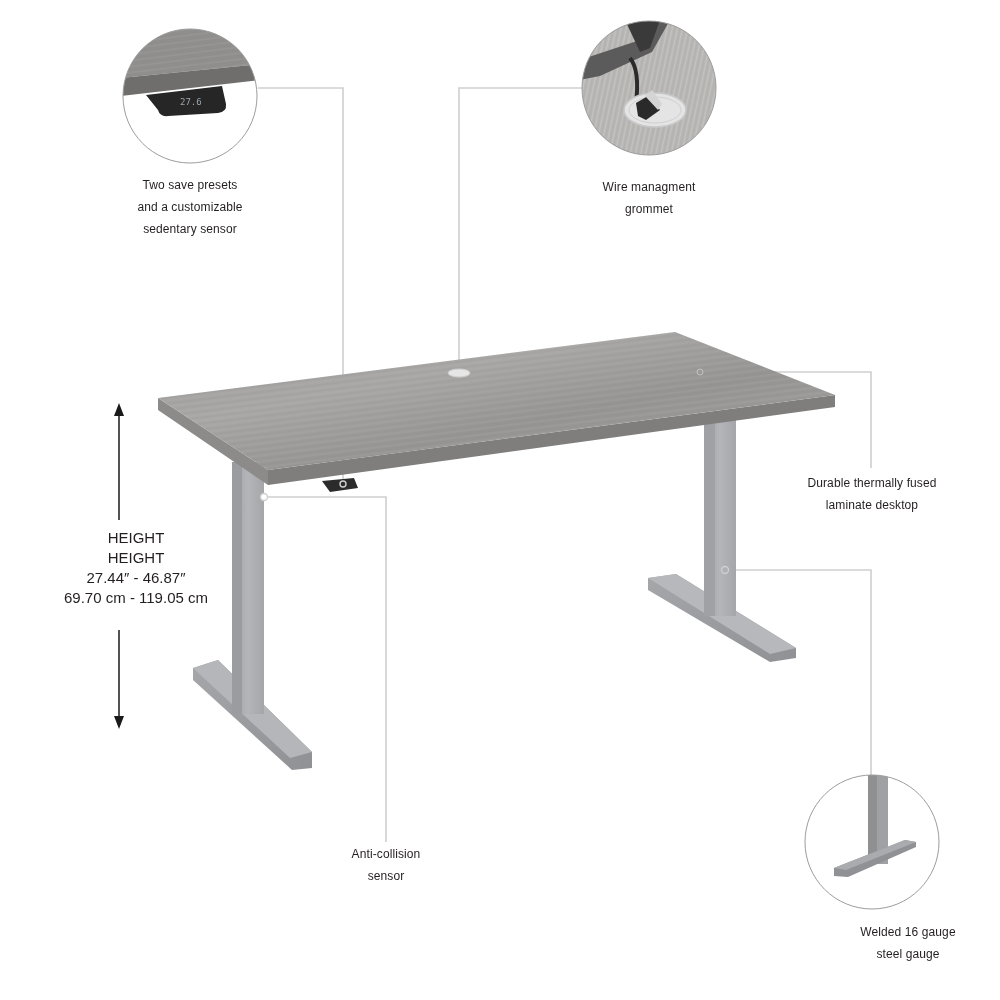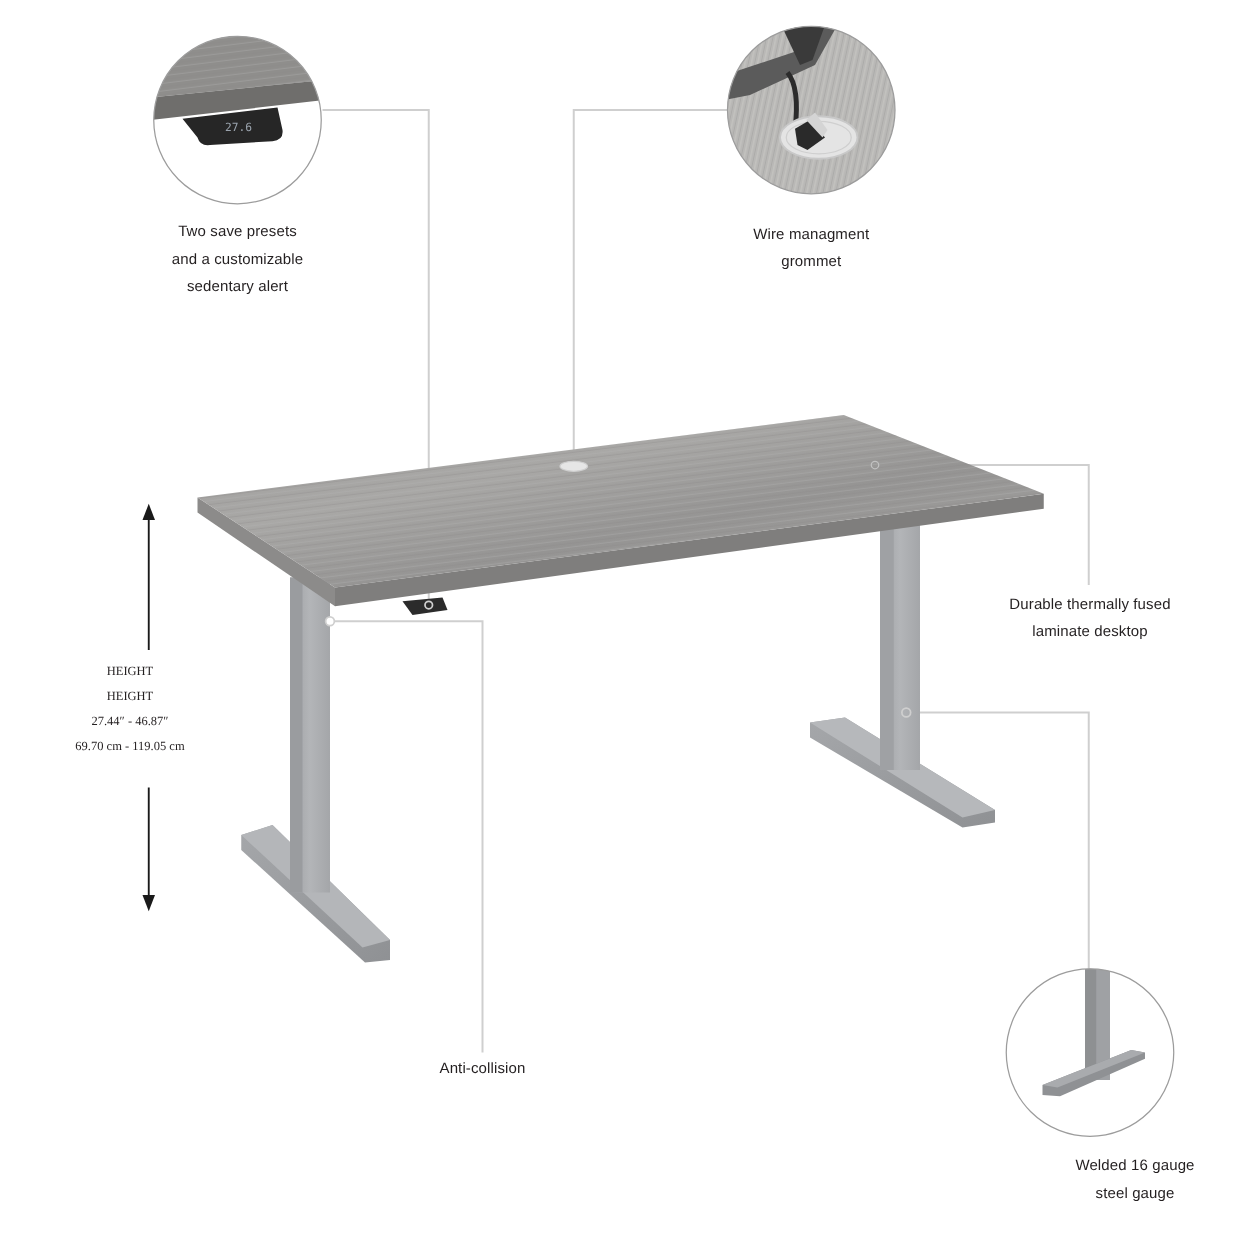--- a/index.html
+++ b/index.html
@@ -3,22 +3,22 @@
 <meta charset="utf-8">
 <style>
   html, body { margin: 0; padding: 0; background: #ffffff; }
   body { width: 1000px; height: 1000px; position: relative; overflow: hidden;
          font-family: "Liberation Sans", "DejaVu Sans", sans-serif; color: #222; }
   .stage { position: absolute; left: 0; top: 0; width: 1000px; height: 1000px; }
   svg.art { position: absolute; left: 0; top: 0; }
   .label { position: absolute; text-align: center; font-size: 12px; line-height: 22px;
            color: #231f20; font-weight: 400; letter-spacing: 0.1px; }
   .label span { display: block; white-space: nowrap; }
-  .height-block { position: absolute; left: 4px; top: 528px; width: 200px; text-align: center;
-                  font-size: 10px; color: #231f20; font-family: Liberation Serif, serif; }
+  .height-block { position: absolute; left: 36px; top: 528px; width: 200px; text-align: center;
+                  font-size: 15px; color: #231f20; }
   .height-block .title span { display: block; line-height: 20px; }
   .height-block .values { }
   .height-block .values span { display: block; line-height: 20px; }
 </style>
 </head>
 <body>
 
 <div class="stage">
 
   <svg class="art" width="1000" height="1000" viewBox="0 0 1000 1000">
@@ -145,35 +145,36 @@
         <polygon points="834,868 905,840 916,842 916,847 848,877 834,876" fill="#8f9194"></polygon>
         <polygon points="834,868 905,840 916,842 846,870" fill="#a9abae"></polygon>
       </g>
       <circle cx="872" cy="842" r="67" fill="none" stroke="#9c9c9c" stroke-width="1"></circle>
     </g>
   </svg>
 
   <div class="label" style="left:90px; top:174px; width:200px;">
     <span>Two save presets</span>
     <span>and a customizable</span>
-    <span>sedentary alert</span>
+    <span>sedentary sensor</span>
   </div>
 
   <div class="label" style="left:549px; top:176px; width:200px;text-align:center;">
     <span>Wire managment</span>
     <span>grommet</span>
   </div>
 
   <div class="label" style="left:762px; top:472px; width:220px;">
     <span>Durable thermally fused</span>
     <span>laminate desktop</span>
   </div>
 
   <div class="label" style="left:286px; top:843px; width:200px;">
     <span>Anti-collision</span>
+    <span>sensor</span>
   </div>
 
   <div class="label" style="left:808px; top:921px; width:200px;">
     <span>Welded 16 gauge</span>
     <span>steel gauge</span>
   </div>
 
   <div class="height-block">
     <div class="title">
       <span>HEIGHT</span>

